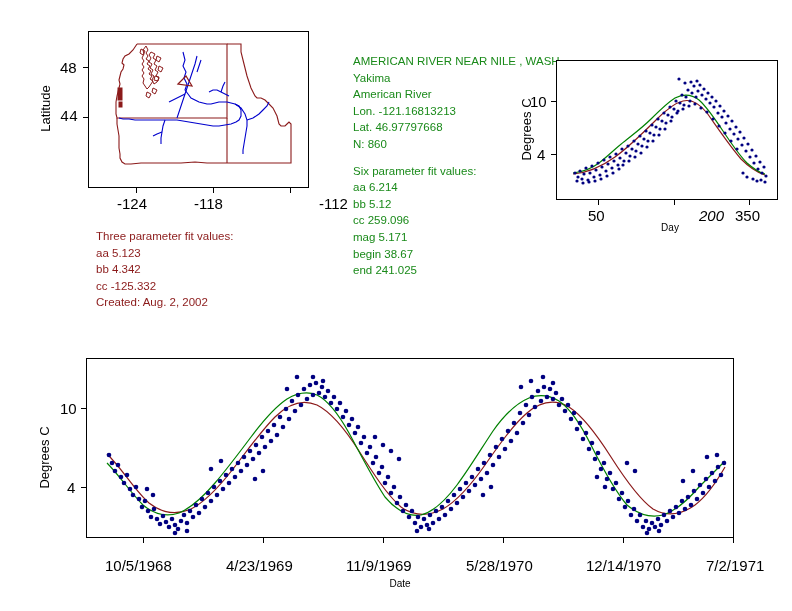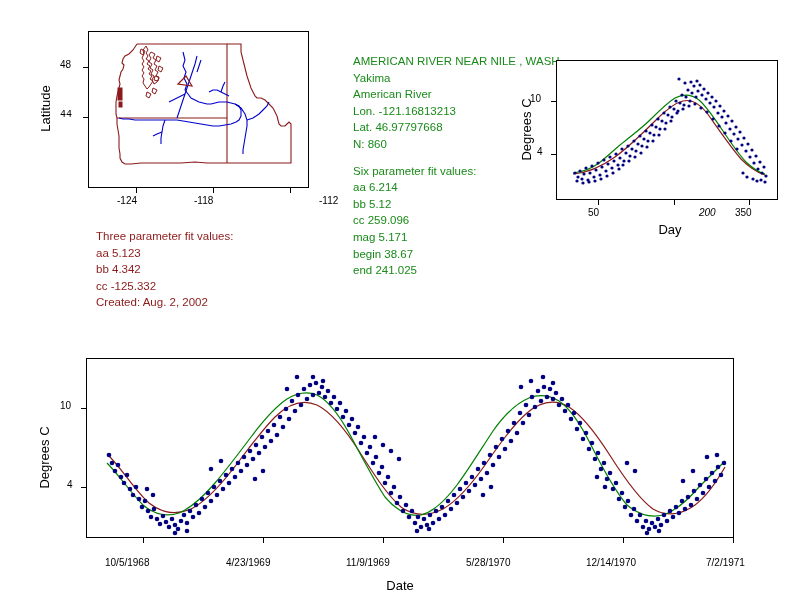--- a/index.html
+++ b/index.html
@@ -31,27 +31,27 @@
     position: absolute;
     transform: rotate(-90deg);
     transform-origin: 50% 50%;
     white-space: nowrap;
     font-size: 13px;
     color: #000000;
   }
   .axis-label-h {
     position: absolute;
     white-space: nowrap;
-    font-size: 13px;
+    font-size: 10px;
     color: #000000;
     text-align: center;
   }
   .tick-text {
     position: absolute;
-    font-size: 10px;
+    font-size: 15px;
     color: #000000;
     white-space: nowrap;
   }
   .tick-mark-x {
     position: absolute;
     width: 1px;
     height: 5px;
     background: #000000;
   }
   .tick-mark-y {

